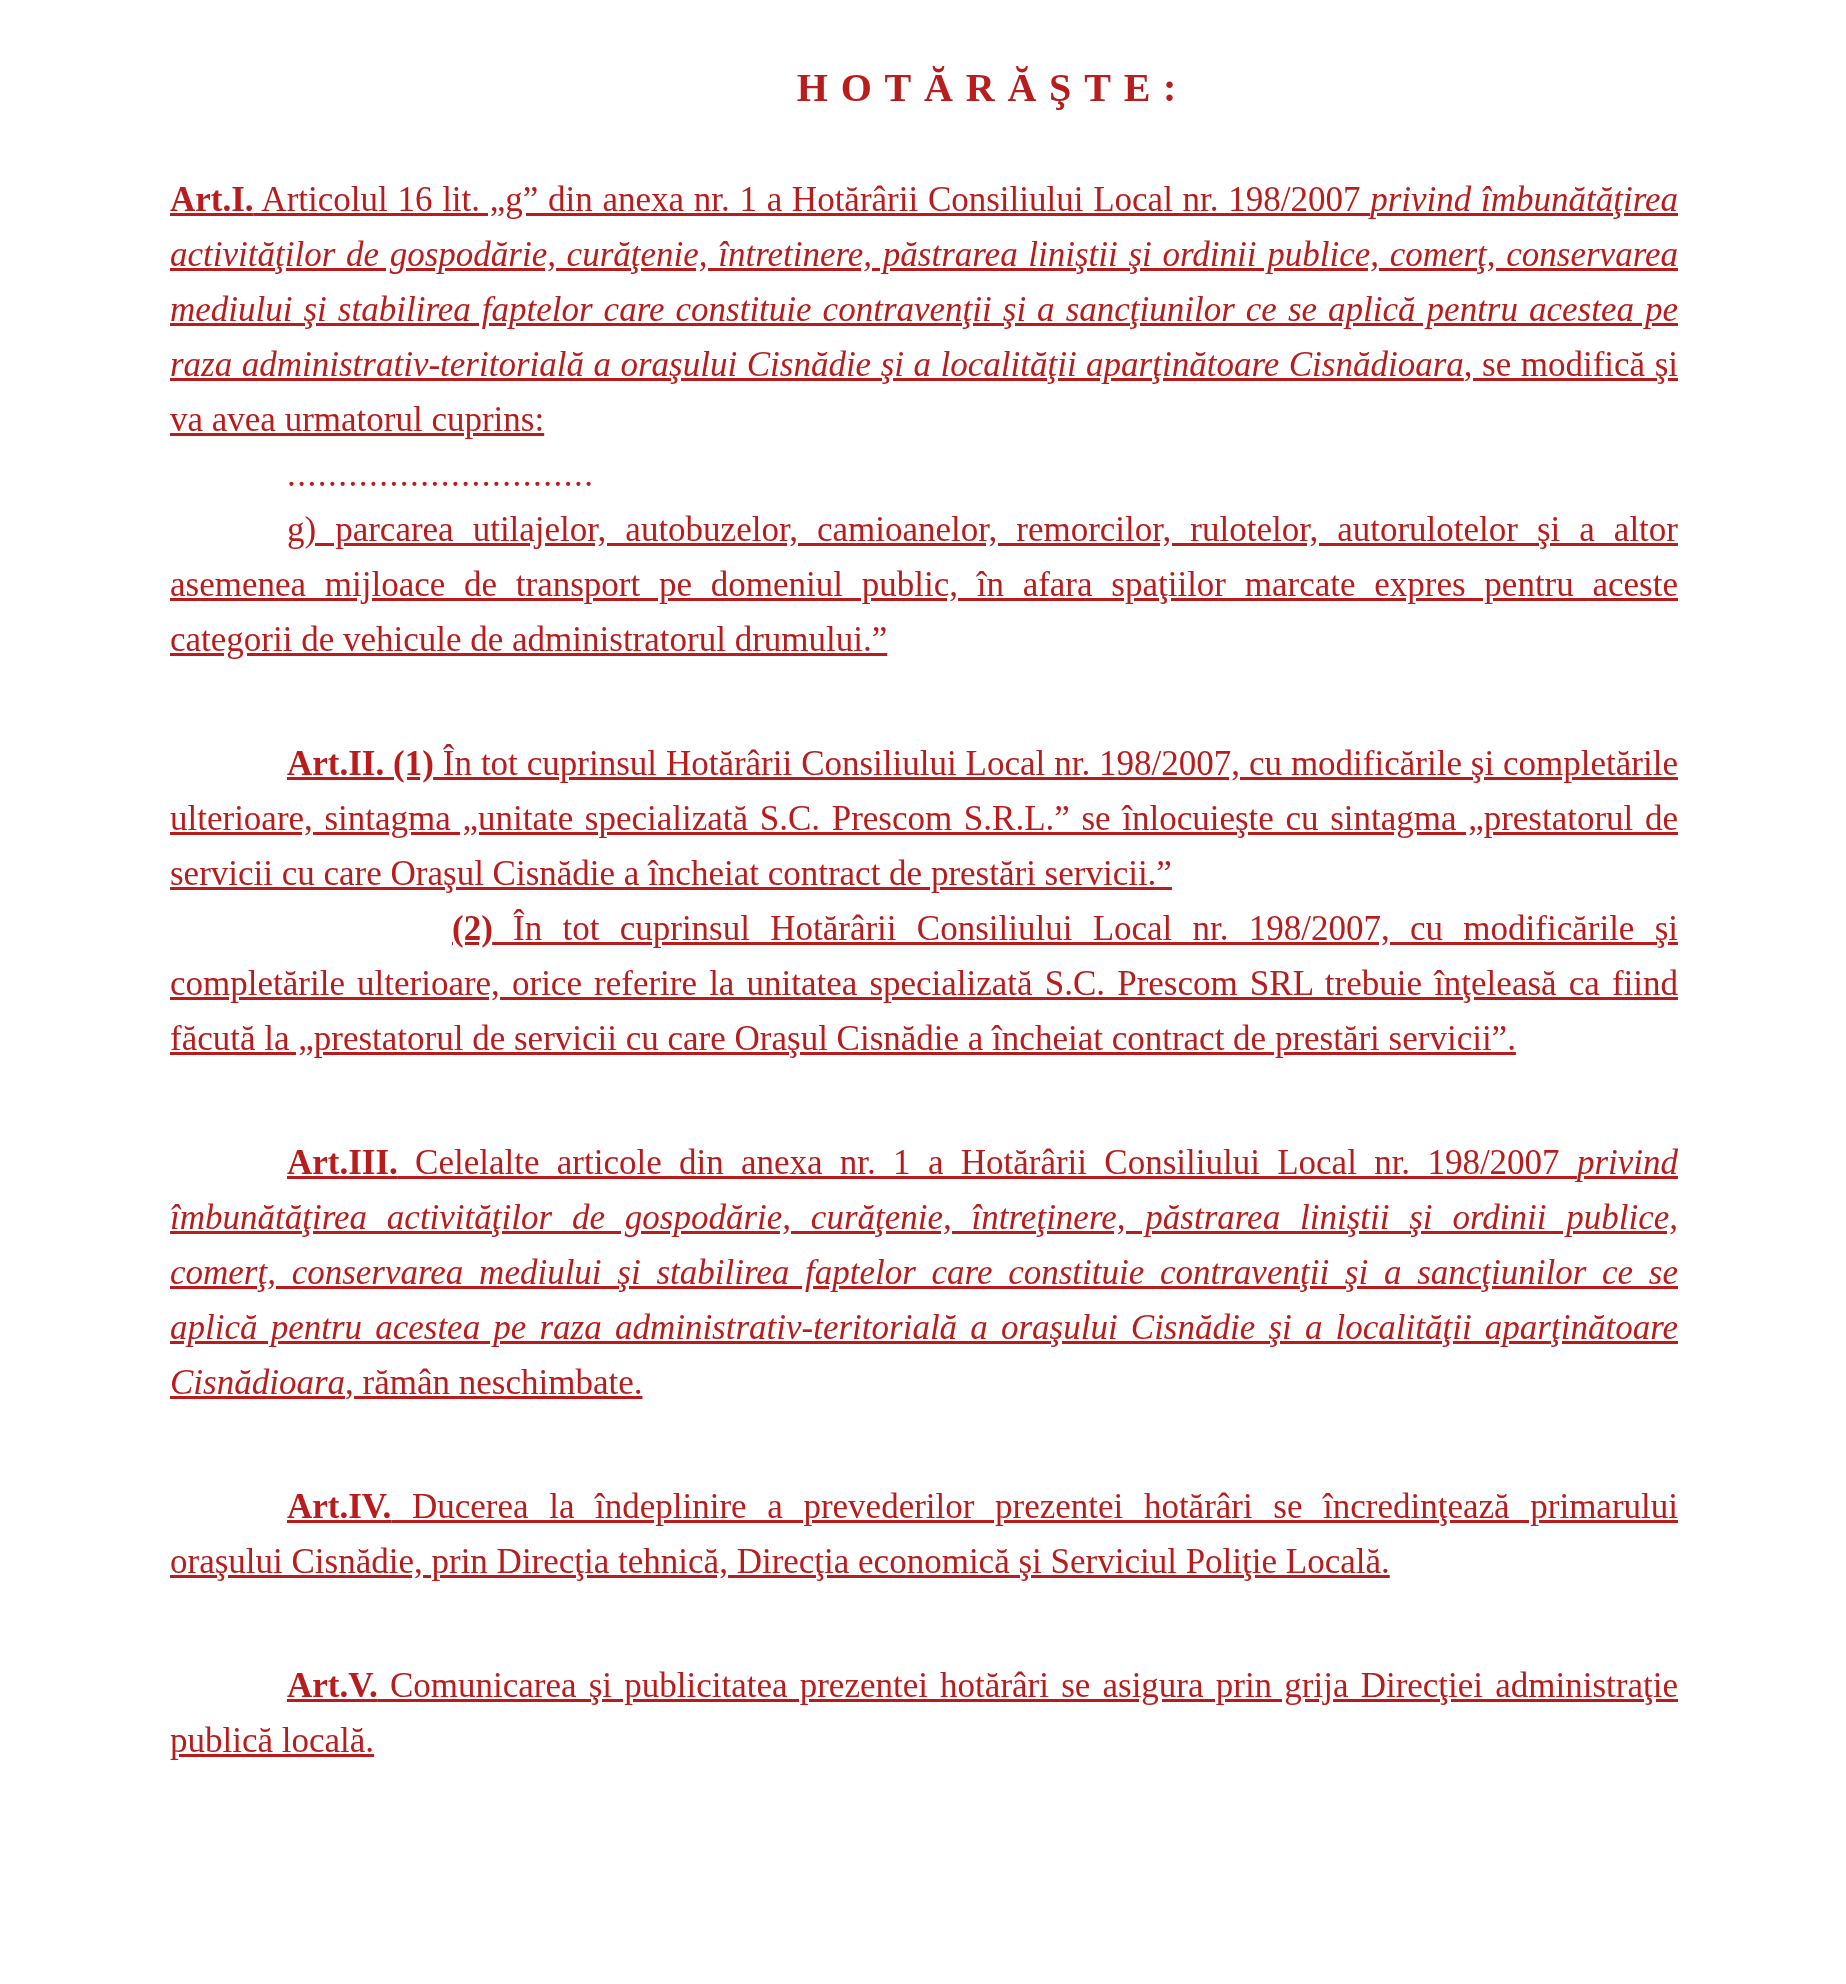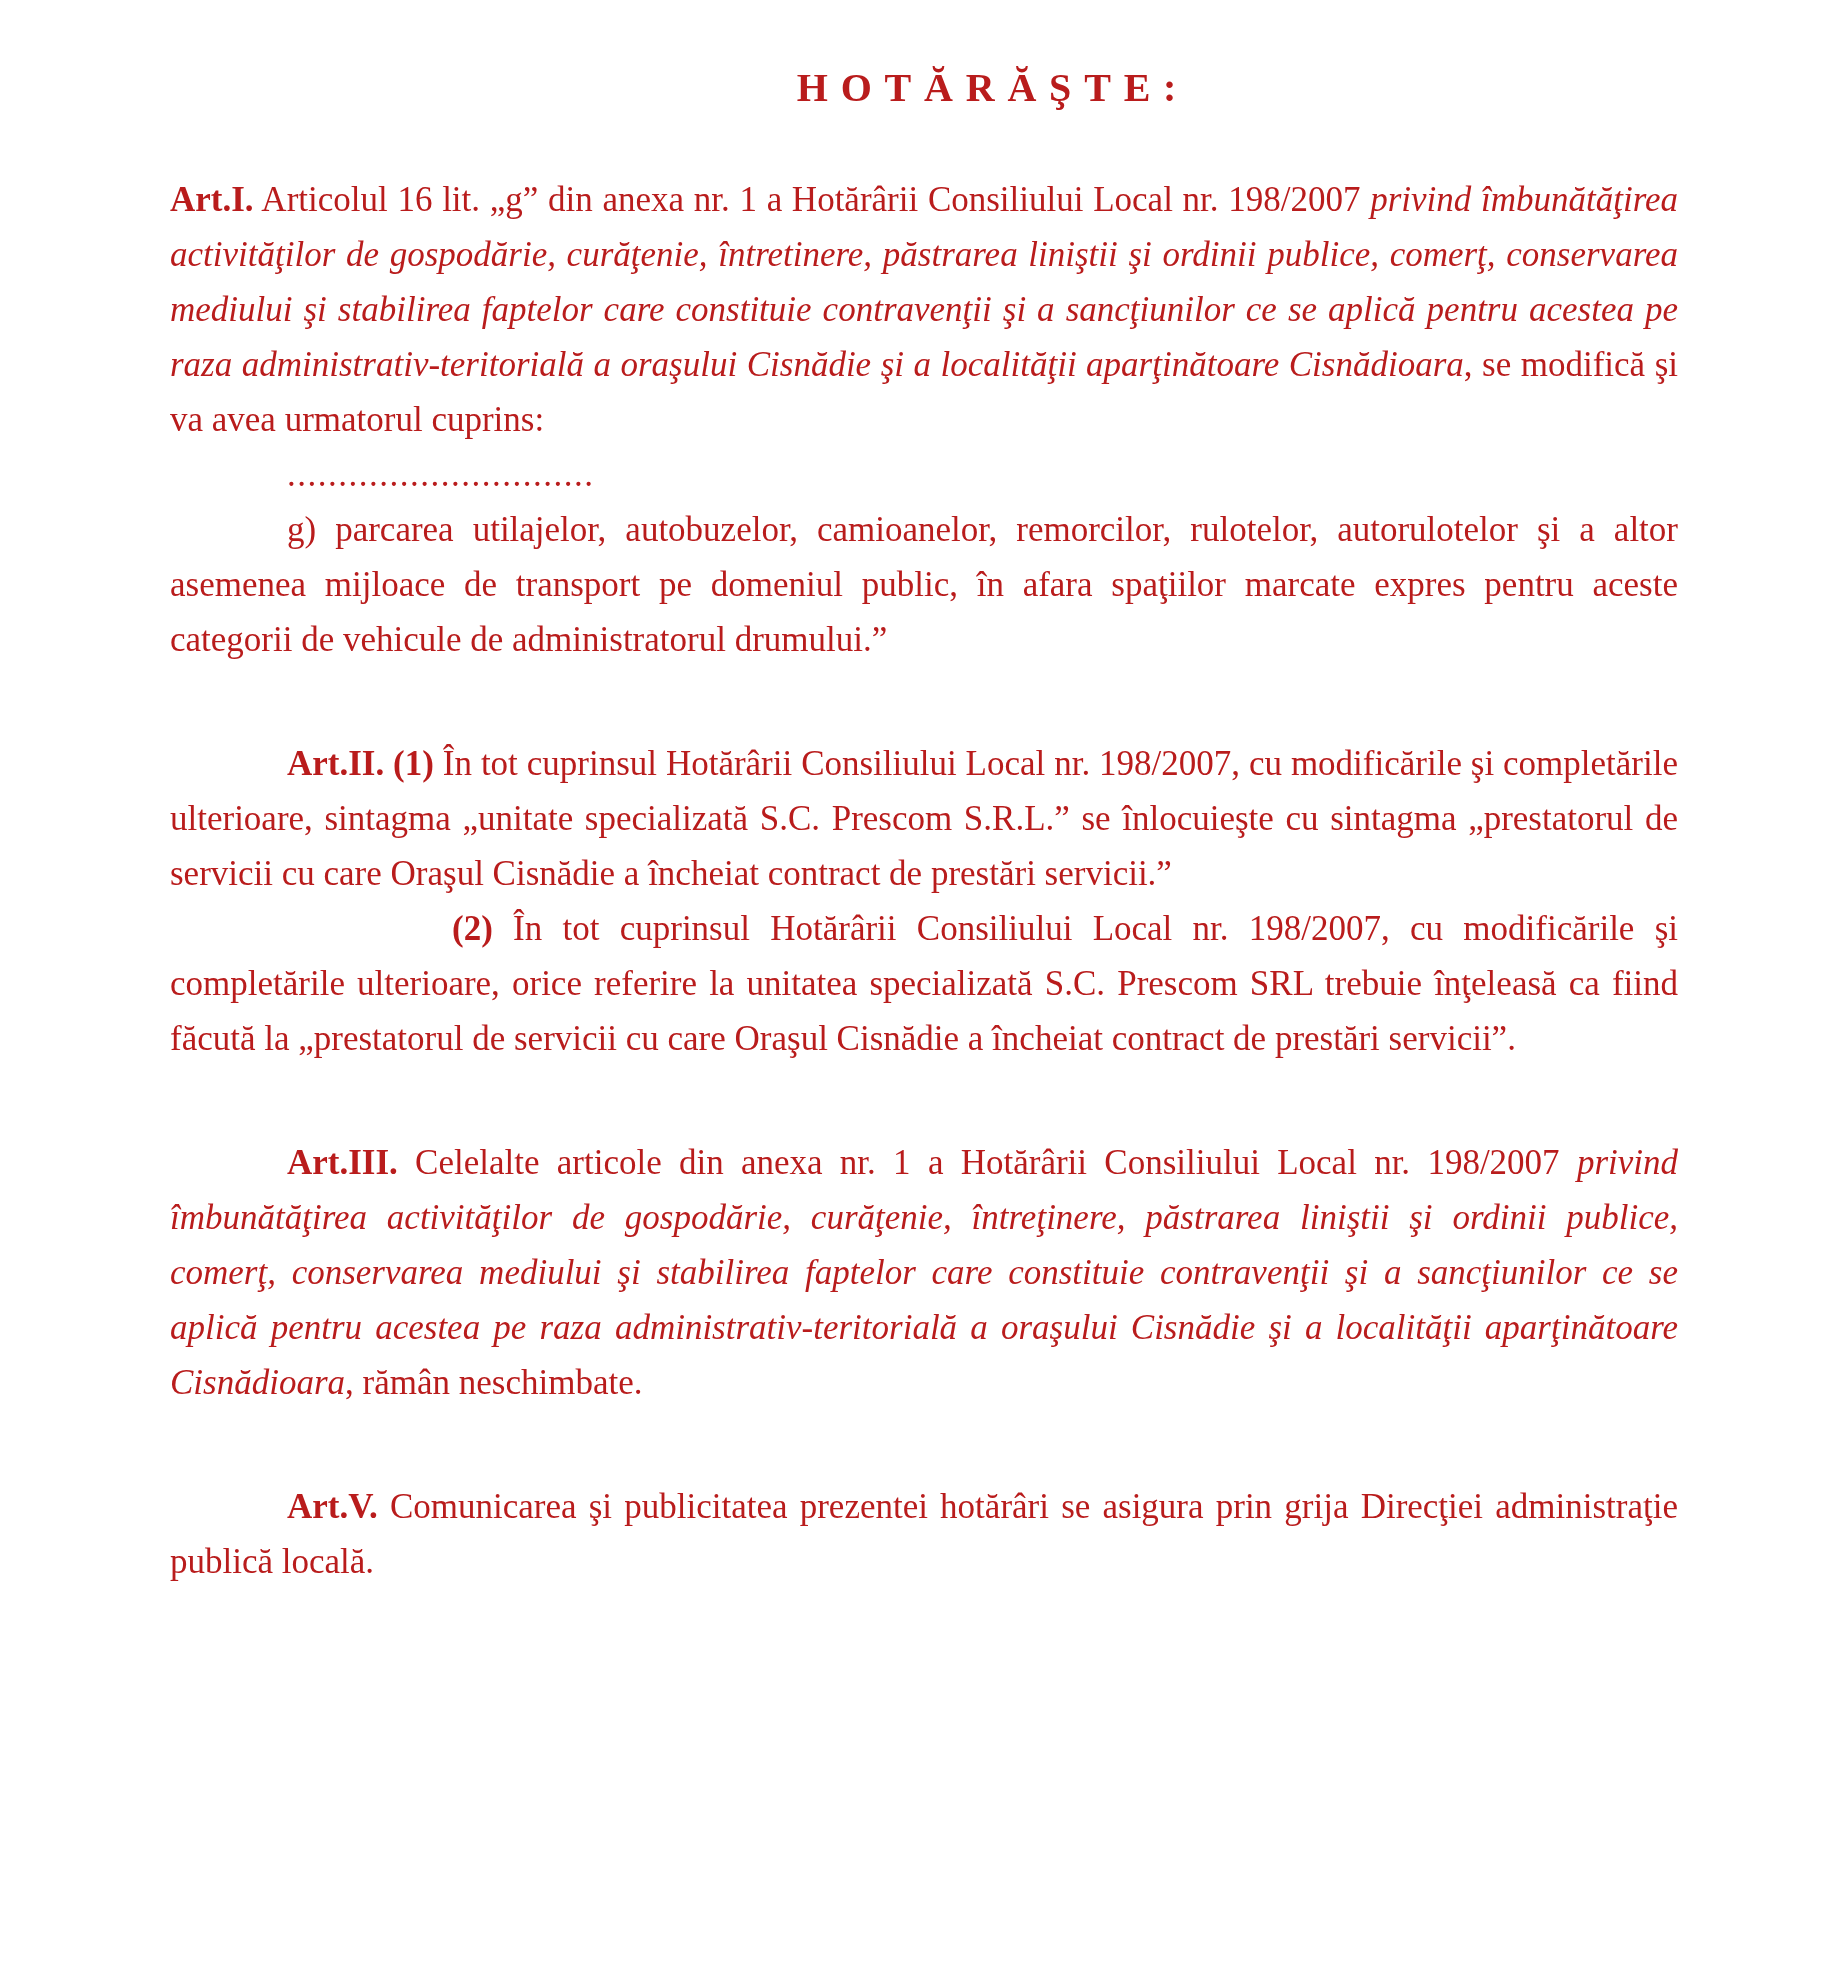--- a/index.html
+++ b/index.html
@@ -24,20 +24,21 @@
     margin: 0 0 57px 0;
     font-size: 40px;
     font-weight: bold;
     letter-spacing: 0.32em;
     text-align: center;
     transform: translateX(69px);
   }
   .para {
     margin: 0;
     text-align: justify;
+    text-decoration: underline;
   }
   .indent { text-indent: 117px; }
   .indent2 { text-indent: 282px; }
   .space-sm { margin-top: 46px; }
   .space-md { margin-top: 69px; }
   .b { font-weight: bold; }
   .i { font-style: italic; }
   .dots-line {
     margin: 0;
     text-indent: 117px;
@@ -58,17 +59,18 @@
   <p class="dots-line">..............................</p>
 
   <p class="para indent"><span>g) parcarea utilajelor, autobuzelor, camioanelor, remorcilor, rulotelor, autorulotelor şi a altor asemenea mijloace de transport pe domeniul public, în afara spaţiilor marcate expres pentru aceste categorii de vehicule de administratorul drumului.”</span></p>
 
   <p class="para indent space-md"><span class="b">Art.II. (1)</span><span> În tot cuprinsul Hotărârii Consiliului Local nr. 198/2007, cu modificările şi completările ulterioare, sintagma „unitate specializată S.C. Prescom S.R.L.” se înlocuieşte cu sintagma „prestatorul de servicii cu care Oraşul Cisnădie a încheiat contract de prestări servicii.”</span></p>
 
   <p class="para indent2"><span class="b">(2)</span><span> În tot cuprinsul Hotărârii Consiliului Local nr. 198/2007, cu modificările şi completările ulterioare, orice referire la unitatea specializată S.C. Prescom SRL trebuie înţeleasă ca fiind făcută la „prestatorul de servicii cu care Oraşul Cisnădie a încheiat contract de prestări servicii”.</span></p>
 
   <p class="para indent space-md"><span class="b">Art.III.</span><span> Celelalte articole din anexa nr. 1 a Hotărârii Consiliului Local nr. 198/2007 </span><span class="i">privind îmbunătăţirea activităţilor de gospodărie, curăţenie, întreţinere, păstrarea liniştii şi ordinii publice, comerţ, conservarea mediului şi stabilirea faptelor care constituie contravenţii şi a sancţiunilor ce se aplică pentru acestea pe raza administrativ-teritorială a oraşului Cisnădie şi a localităţii aparţinătoare Cisnădioara</span><span>, rămân neschimbate.</span></p>
 
+  <p class="para indent space-md"><span class="b">Art.IV.</span><span> Ducerea la îndeplinire a prevederilor prezentei hotărâri se încredinţează primarului oraşului Cisnădie, prin Direcţia tehnică, Direcţia economică şi Serviciul Poliţie Locală.</span></p>
 
   <p class="para indent space-md"><span class="b">Art.V.</span><span> Comunicarea şi publicitatea prezentei hotărâri se asigura prin grija Direcţiei administraţie publică locală.</span></p>
 
 </div>
 
 
 </body></html>

